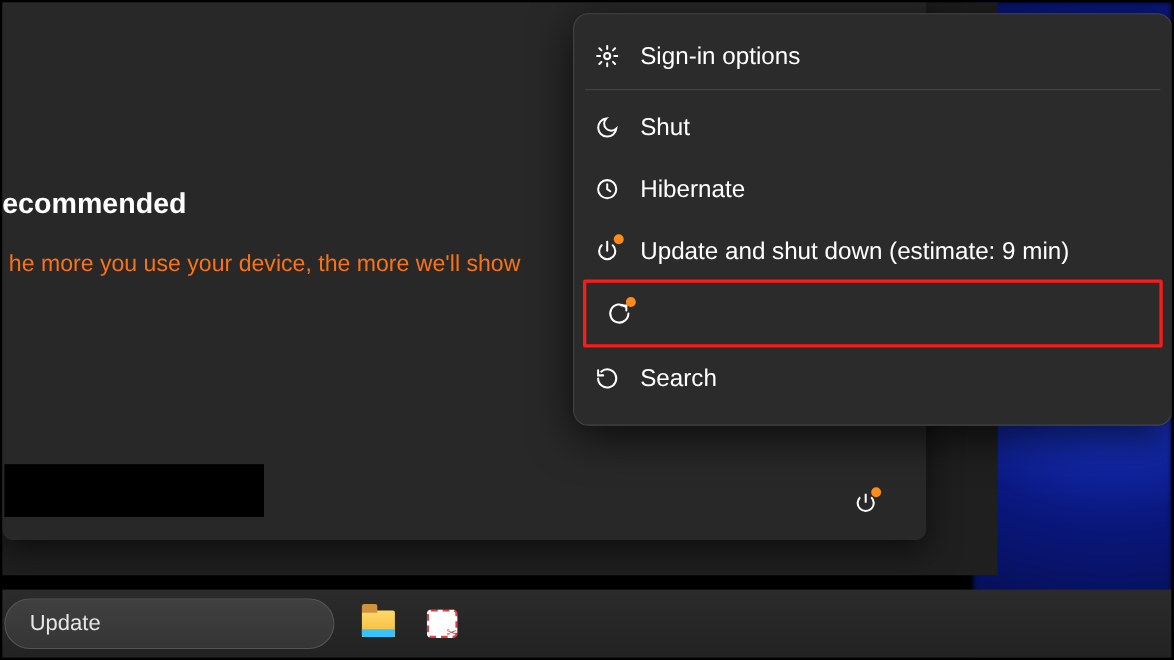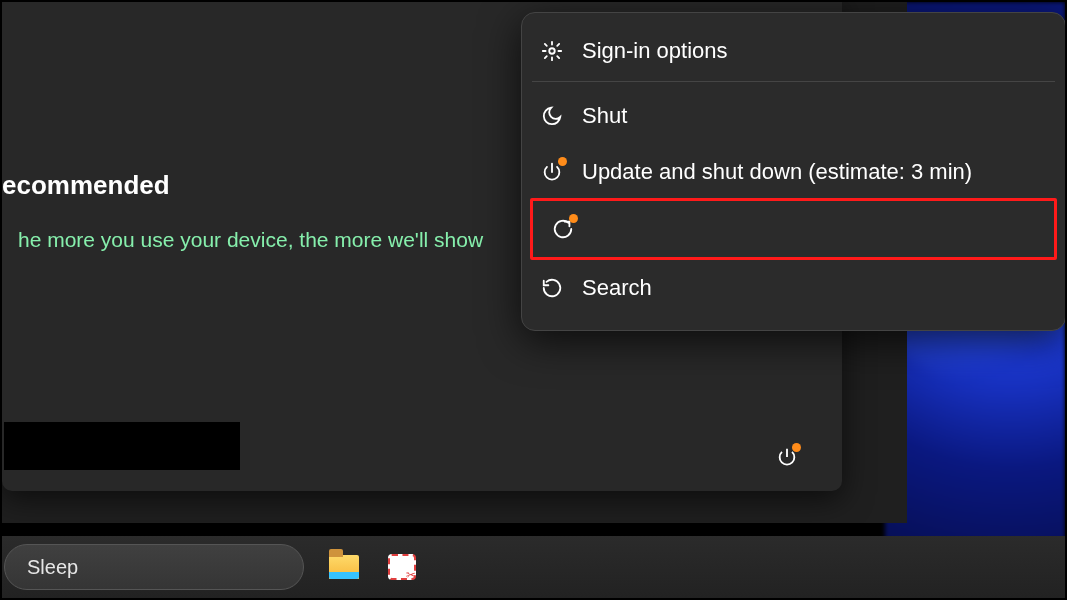--- a/index.html
+++ b/index.html
@@ -44,22 +44,22 @@
   }
   .recommended-title {
     position: absolute;
     top: 168px; left: 0;
     color: #fff;
     font-size: 26px;
     font-weight: 600;
   }
   .recommended-sub {
     position: absolute;
-    top: 226px; left: 16px;
-    color: #86efac;
+    top: 226px; left: 6px;
+    color: #f97316;
     font-size: 21px;
   }
   .user-box {
     position: absolute;
     top: 420px; left: 2px;
     width: 236px; height: 48px;
     background: #000;
   }
   .power-tray-btn {
     position: absolute;
@@ -196,26 +196,35 @@
       <span class="icon">
         <svg width="22" height="22" viewBox="0 0 24 24" stroke="#fff" stroke-width="2" fill="none" stroke-linecap="round">
           <path d="M21 13A9 9 0 1 1 11 3a7 7 0 0 0 10 10z"></path>
         </svg>
       </span>
       <span>Shut</span>
     </div>
     <div class="menu-item">
       <span class="icon">
         <svg width="22" height="22" viewBox="0 0 24 24" stroke="#fff" stroke-width="2" fill="none" stroke-linecap="round">
+          <circle cx="12" cy="12" r="9"></circle>
+          <path d="M12 7v5l3 2"></path>
+        </svg>
+      </span>
+      <span>Hibernate</span>
+    </div>
+    <div class="menu-item">
+      <span class="icon">
+        <svg width="22" height="22" viewBox="0 0 24 24" stroke="#fff" stroke-width="2" fill="none" stroke-linecap="round">
           <path d="M12 3v9"></path>
           <path d="M6.5 6.5a8 8 0 1 0 11 0"></path>
         </svg>
         <span class="update-dot"></span>
       </span>
-      <span>Update and shut down (estimate: 3 min)</span>
+      <span>Update and shut down (estimate: 9 min)</span>
     </div>
     <div class="highlight-box">
       <div class="menu-item">
         <span class="icon">
           <svg width="22" height="22" viewBox="0 0 24 24" stroke="#fff" stroke-width="2" fill="none" stroke-linecap="round">
             <path d="M21 12a9 9 0 1 1-3-6.7"></path>
             <path d="M14 4h5v5"></path>
           </svg>
           <span class="update-dot"></span>
         </span>
@@ -227,21 +236,21 @@
           <path d="M3 12a9 9 0 1 0 3-6.7"></path>
           <path d="M3 4v5h5"></path>
         </svg>
       </span>
       <span>Search</span>
     </div>
   </div>
 
 <div class="taskbar">
   <div class="search-box">
-    <span>Sleep</span>
+    <span>Update</span>
   </div>
   <div class="tb-icon">
       <div class="file-explorer-ic"></div>
     </div>
   <div class="tb-icon">
       <div class="snip-ic"></div>
     </div>
 </div>
 
 </body></html>

